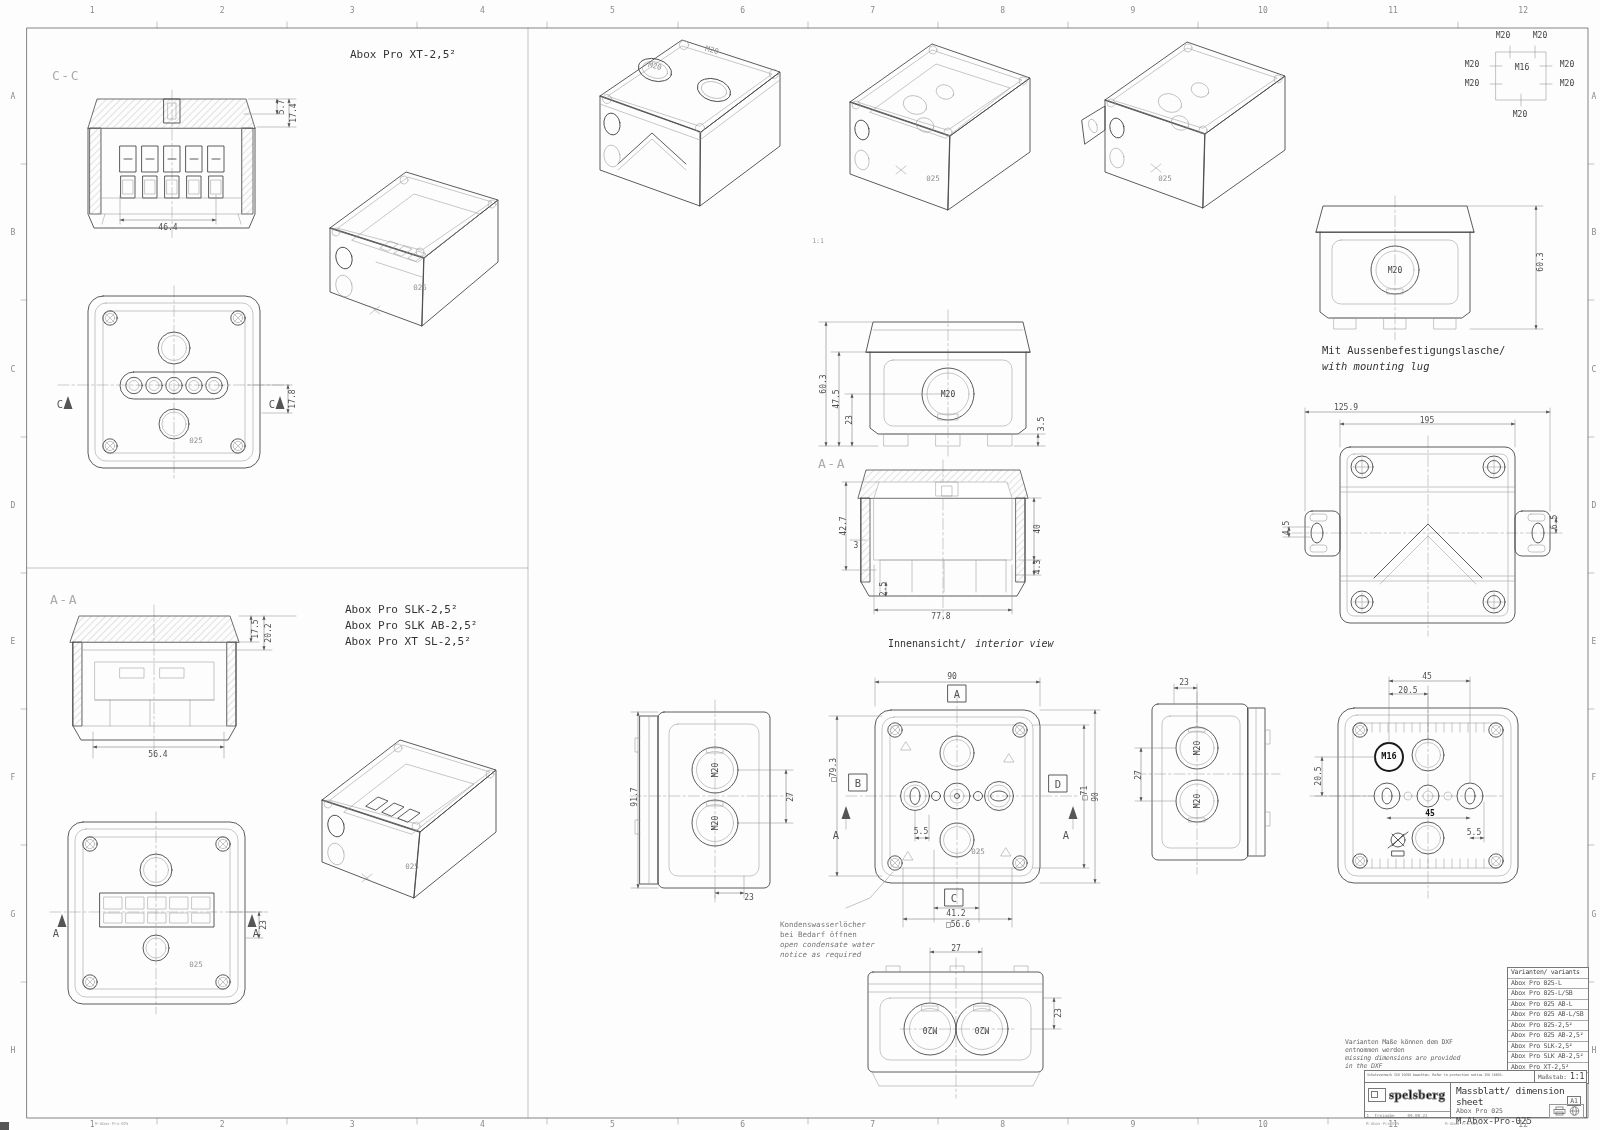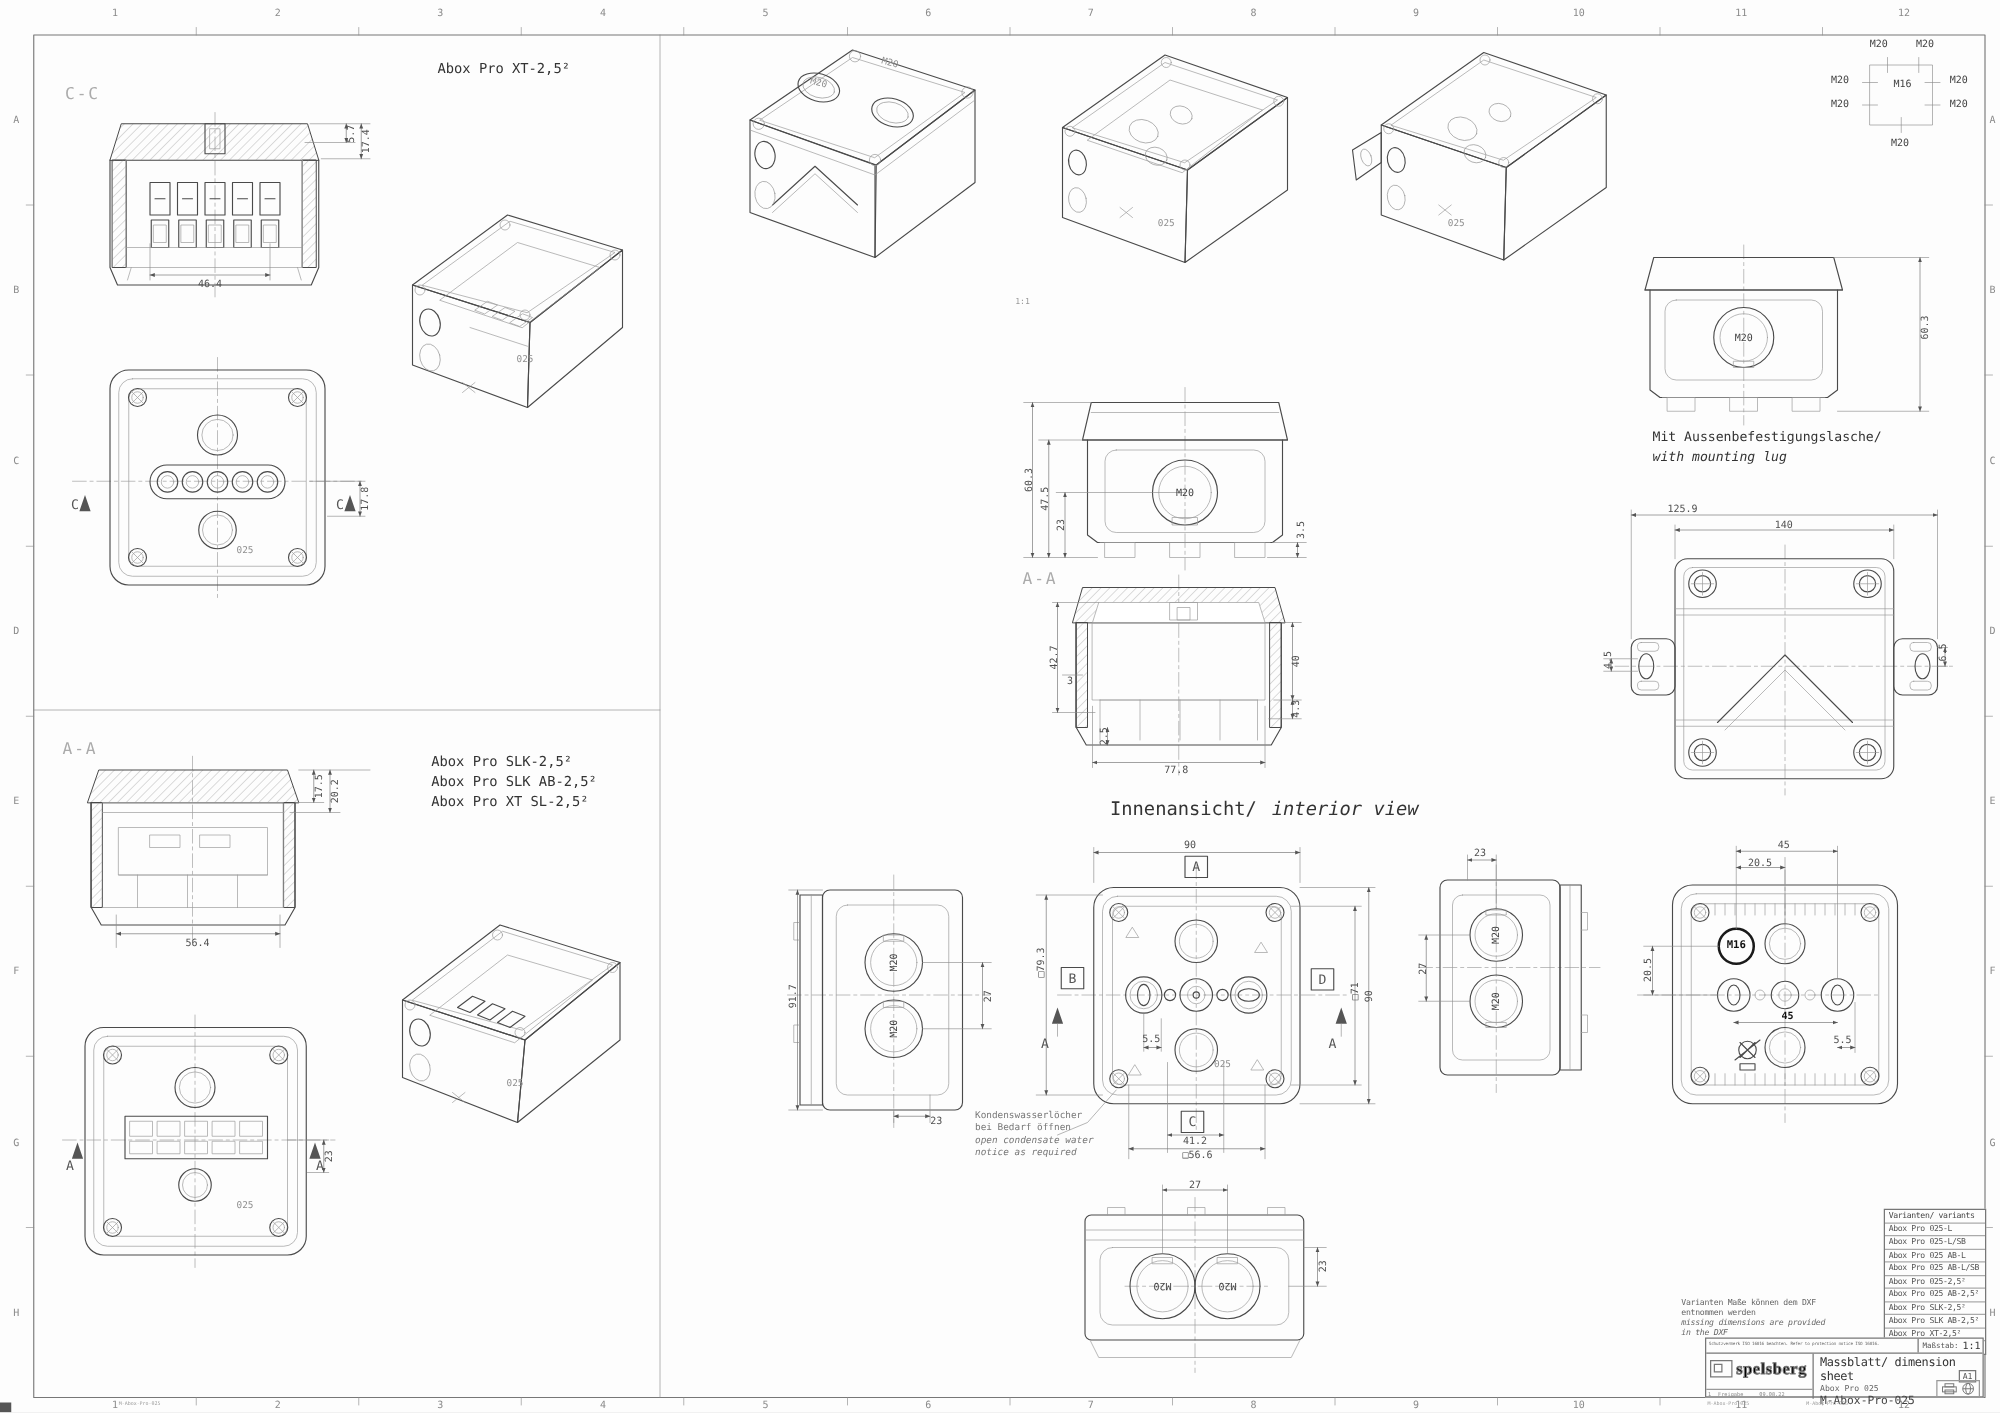--- a/index.html
+++ b/index.html
@@ -616,21 +616,21 @@
       <span class="ann m" style="left: 1540px; top: 35px; transform: translate(-50%, -50%);">M20</span>
       <span class="ann m" style="left: 1472px; top: 64px; transform: translate(-50%, -50%);">M20</span>
       <span class="ann m" style="left: 1472px; top: 83px; transform: translate(-50%, -50%);">M20</span>
       <span class="ann m" style="left: 1567px; top: 64px; transform: translate(-50%, -50%);">M20</span>
       <span class="ann m" style="left: 1567px; top: 83px; transform: translate(-50%, -50%);">M20</span>
       <span class="ann m" style="left: 1522px; top: 67px; transform: translate(-50%, -50%);">M16</span>
       <span class="ann m" style="left: 1520px; top: 114px; transform: translate(-50%, -50%);">M20</span>
       <span class="ann m" style="left: 1395px; top: 270px; transform: translate(-50%, -50%);">M20</span>
       <span class="ann" style="left: 1540px; top: 262px; transform: translate(-50%, -50%) rotate(-90deg);">60.3</span>
       <span class="ann" style="left: 1346px; top: 407px; transform: translate(-50%, -50%);">125.9</span>
-      <span class="ann" style="left: 1427px; top: 420px; transform: translate(-50%, -50%);">140</span>
+      <span class="ann" style="left: 1427px; top: 420px; transform: translate(-50%, -50%);">195</span>
       <span class="ann" style="left: 1286px; top: 528px; transform: translate(-50%, -50%) rotate(-90deg);">4.5</span>
       <span class="ann" style="left: 1554px; top: 522px; transform: translate(-50%, -50%) rotate(-90deg);">6.5</span>
       <span class="ann" style="left: 1184px; top: 682px; transform: translate(-50%, -50%);">23</span>
       <span class="ann" style="left: 1138px; top: 775px; transform: translate(-50%, -50%) rotate(-90deg);">27</span>
       <span class="ann m" style="left: 1197px; top: 748px; transform: translate(-50%, -50%) rotate(-90deg);">M20</span>
       <span class="ann m" style="left: 1197px; top: 801px; transform: translate(-50%, -50%) rotate(-90deg);">M20</span>
       <span class="ann" style="left: 1427px; top: 676px; transform: translate(-50%, -50%);">45</span>
       <span class="ann" style="left: 1408px; top: 690px; transform: translate(-50%, -50%);">20.5</span>
       <span class="ann" style="left: 1318px; top: 776px; transform: translate(-50%, -50%) rotate(-90deg);">20.5</span>
       <span class="ann dimb" style="left: 1430px; top: 813px; transform: translate(-50%, -50%);">45</span>
@@ -644,25 +644,25 @@
 <div class="fixlab head" style="left:350px;top:48px">Abox Pro XT-2,5²</div>
 <div class="fixlab head" style="left:345px;top:602px;line-height:16px">
   <div>Abox Pro SLK-2,5²</div>
   <div>Abox Pro SLK AB-2,5²</div>
   <div>Abox Pro XT SL-2,5²</div>
 </div>
 <div class="fixlab" style="left:1322px;top:343px;font-size:10.5px;color:#333;line-height:15.5px">
   <div>Mit Aussenbefestigungslasche/</div>
   <div class="it">with mounting lug</div>
 </div>
-<div class="fixlab" style="left:888px;top:638px;font-size:15px;color:#333">
+<div class="fixlab" style="left:888px;top:638px;font-size:10px;color:#333">
   <span>Innenansicht/</span>
   <span class="it" style="margin-left:3px">interior view</span>
 </div>
-<div class="fixlab note" style="left:780px;top:887px">
+<div class="fixlab note" style="left:780px;top:920px">
   <div>Kondenswasserlöcher</div>
   <div>bei Bedarf öffnen</div>
   <div class="it">open condensate water</div>
   <div class="it">notice as required</div>
 </div>
 
 <div class="vtable">
   <div class="vrow" style="color:#444">Varianten/ variants</div>
   <div class="vrow">Abox Pro 025-L</div>
       <div class="vrow">Abox Pro 025-L/SB</div>

